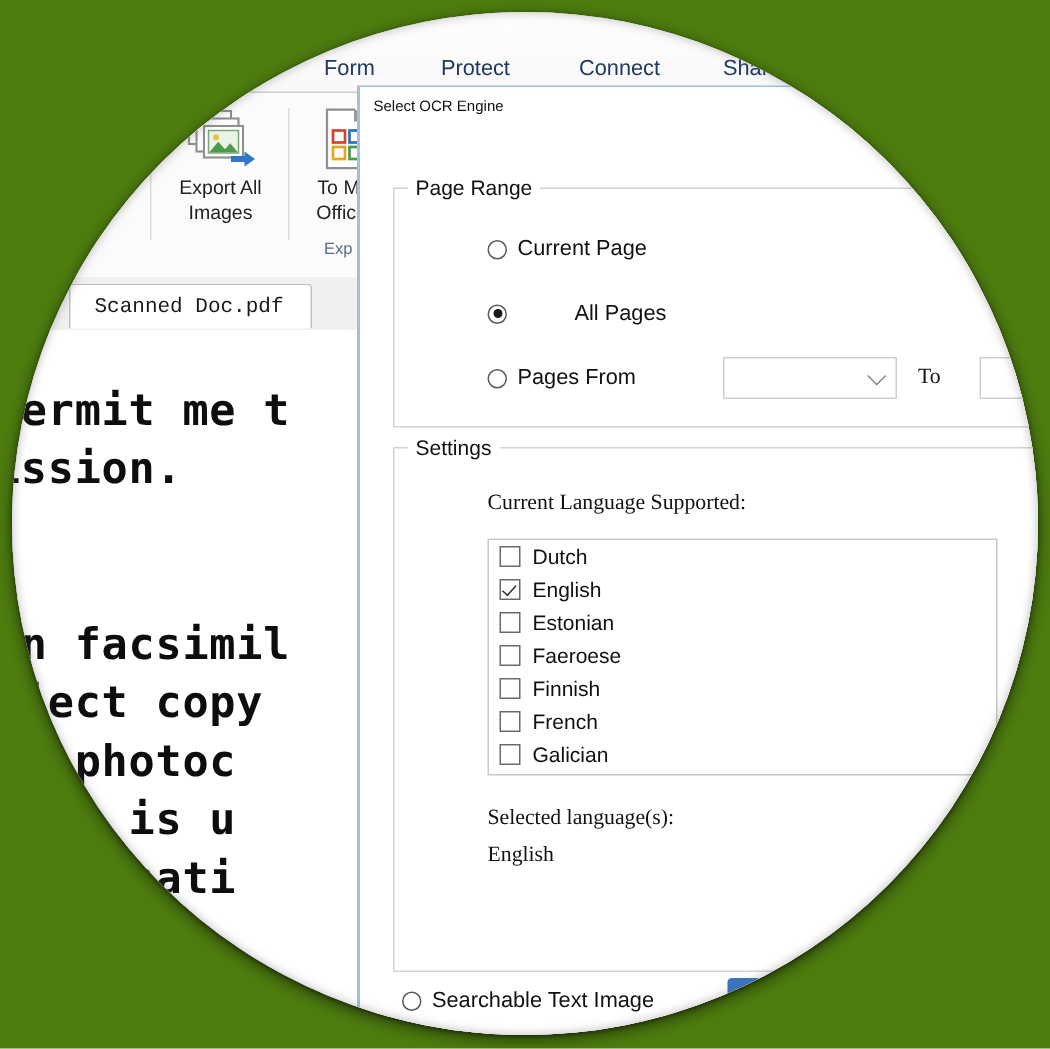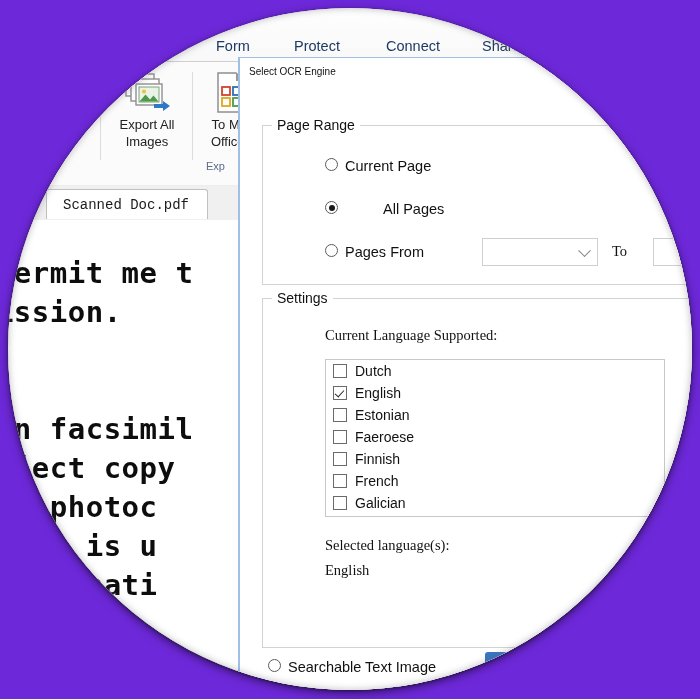--- a/index.html
+++ b/index.html
@@ -8,21 +8,21 @@
     background: #ffffff;
     font-family: "Liberation Sans", sans-serif;
     overflow: hidden;
   }
 
   
   #frame {
     position: absolute;
     left: 0; top: 0;
     width: 700px; height: 699px;
-    background: #6d28d9;
+    background: #4d7c0f;
     overflow: hidden;
   }
   #circle-clip {
     position: absolute;
     left: 8px; top: 8px;
     width: 684px; height: 682px;
     border-radius: 50%;
     overflow: hidden;
     background: #ffffff;
     box-shadow: 0 3px 10px rgba(0,0,0,0.55),
@@ -92,20 +92,21 @@
     font-size: 13px;
     color: #222;
     line-height: 17px;
     white-space: nowrap;
   }
   .rgroup-title {
     position: absolute;
     font-size: 11px;
     color: #5b6b8a;
     white-space: nowrap;
+    margin-left: 10px;
   }
   .dropdown-caret {
     font-size: 9px; color: #333;
   }
 
   
   #doctab-strip {
     position: absolute;
     left: 0; top: 186px;
     width: 700px; height: 34px;
@@ -191,21 +192,21 @@
     background: #ffffff;
     padding: 0 5px;
     font-size: 14px;
     color: #111;
     white-space: nowrap;
   }
 
   .radio-row {
     position: absolute;
     display: flex;
-    align-items: flex-start;
+    align-items: center;
     white-space: nowrap;
   }
   .radio {
     width: 13px; height: 13px;
     border: 1px solid #5a5a5a;
     border-radius: 50%;
     box-sizing: border-box;
     background: #fff;
     position: relative;
     flex: none;

